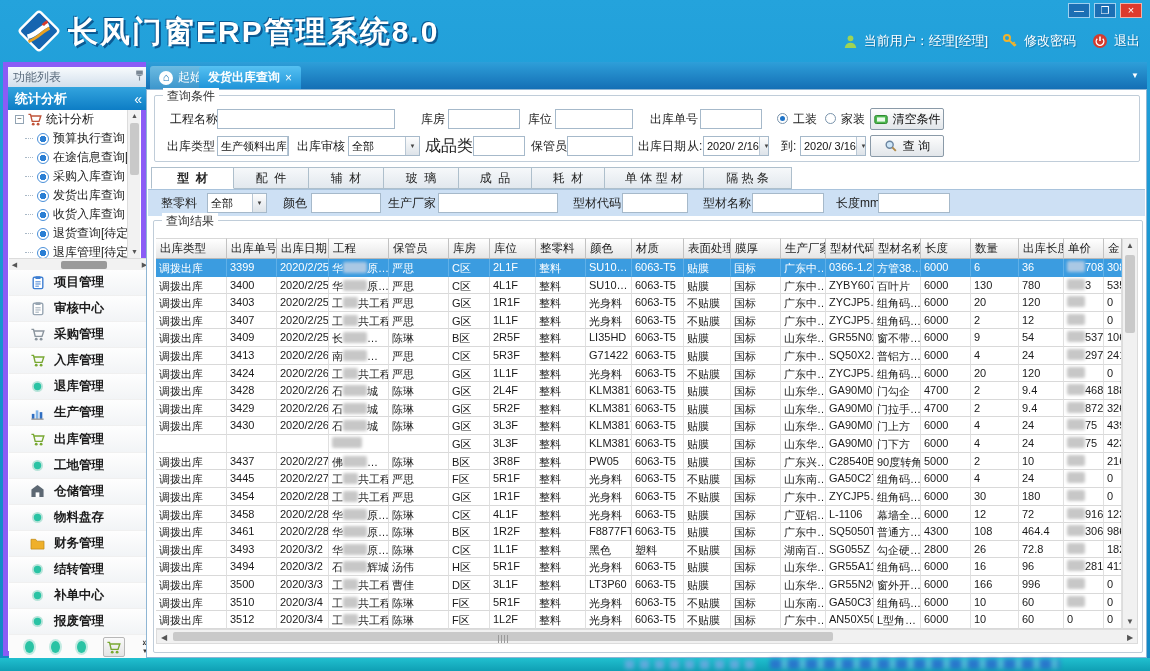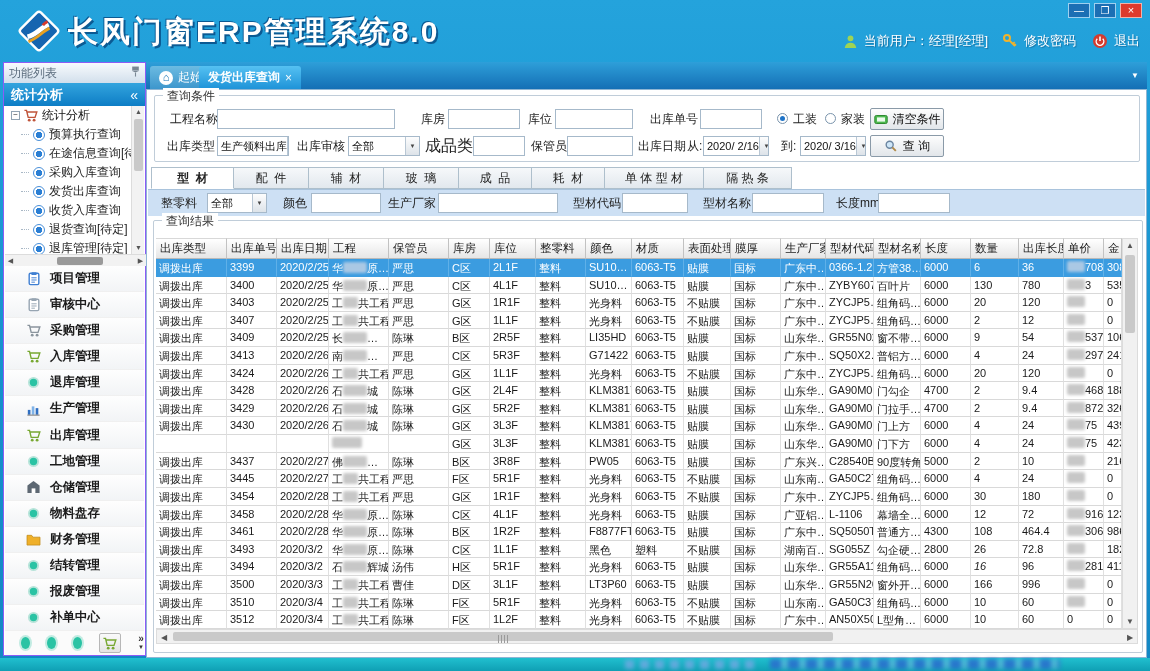--- a/index.html
+++ b/index.html
@@ -19,21 +19,21 @@
   .win-controls { position:absolute; right:8px; top:3px; display:flex; gap:4px; }
   .wbtn { width:22px; height:15px; border:1px solid #9fd0ef; background:#1c6fb4; color:#fff;
     font-size:10px; line-height:13px; text-align:center; cursor:pointer; }
   .wbtn.close { background:#dd3a2c; border-color:#f0b3aa; font-size:11px; }
   .userbar { position:absolute; right:10px; top:32px; display:flex; align-items:center; gap:6px;
     color:#fff; font-size:13px; }
   .userbar .txt { text-shadow:1px 1px 1px rgba(0,40,80,.4); }
   .ic { display:inline-flex; align-items:center; }
   
   .sidebar { position:absolute; left:3px; top:62px; width:143px; height:594px;
-    background:#fff; border:1px solid #8b5cf6; }
+    background:#fff; border:5px solid #8b5cf6; }
   .func-header { position:absolute; left:0; top:0; width:141px; height:20px;
     background:linear-gradient(#f8fbfd,#d2dfec); color:#5a6b7c; font-size:12px;
     display:flex; align-items:center; padding:0 5px; }
   .func-header .pin { margin-left:auto; }
   .section-header { position:absolute; left:0; top:20px; width:141px; height:23px;
     background:linear-gradient(#33a4de,#0d7dc5); color:#fff; font-size:13px; font-weight:bold;
     display:flex; align-items:center; padding:0 7px; }
   .section-header .collapse { margin-left:auto; font-weight:normal; font-size:14px; }
   .tree { position:absolute; left:1px; top:43px; width:126px; height:148px; overflow:hidden; background:#fff; }
   .tree-root { display:flex; align-items:center; height:19px; padding-left:6px; font-size:12px; color:#111; gap:3px; white-space:nowrap; }
@@ -350,29 +350,29 @@
           </svg>
         </span>
         <span>结转管理</span>
       </div>
       <div class="menu-item">
         <span class="mic">
           <svg width="13" height="13" viewBox="0 0 14 14">
             <circle cx="7" cy="7" r="5" fill="#2ac3a4" stroke="#b9e4da" stroke-width="2"></circle>
           </svg>
         </span>
-        <span>报废管理</span>
+        <span>补单中心</span>
       </div>
       <div class="menu-item">
         <span class="mic">
           <svg width="13" height="13" viewBox="0 0 14 14">
             <circle cx="7" cy="7" r="5" fill="#2ac3a4" stroke="#b9e4da" stroke-width="2"></circle>
           </svg>
         </span>
-        <span>补单中心</span>
+        <span>报废管理</span>
       </div>
     </div>
   <div class="quickbar">
     <span class="qdot"></span>
     <span class="qdot"></span>
     <span class="qdot"></span>
     <span class="qbtn" id="quickCart">
         <svg width="16" height="15" viewBox="0 0 17 16">
           <path d="M1.5 2.5h2.2l1.8 7.5h7.3l1.9-5.8H4.6" fill="none" stroke="#78a832" stroke-width="1.5"></path>
           <circle cx="6.6" cy="13" r="1.5" fill="#78a832"></circle>
@@ -900,21 +900,21 @@
             <div class="td" style="width: 46px;">5R1F</div>
             <div class="td" style="width: 50px;">整料</div>
             <div class="td" style="width: 46px;">光身料</div>
             <div class="td" style="width: 52px;">6063-T5</div>
             <div class="td" style="width: 47px;">贴膜</div>
             <div class="td" style="width: 50px;">国标</div>
             <div class="td" style="width: 45px;">山东华…</div>
             <div class="td" style="width: 48px;">GR55A11</div>
             <div class="td" style="width: 47px;">组角码…</div>
             <div class="td" style="width: 50px;">6000</div>
-            <div class="td" style="width: 48px; font-style: italic;">16</div>
+            <div class="td" style="width: 48px;">16</div>
             <div class="td" style="width: 45px;">96</div>
             <div class="td" style="width: 40px;"><span class="blur" style="width: 18px;"></span><span>2812</span></div>
             <div class="td" style="width: 18px;">411</div>
           </div>
           <div class="tr">
             <div class="td" style="width: 71px;">调拨出库</div>
             <div class="td" style="width: 50px;">3500</div>
             <div class="td" style="width: 52px;">2020/3/3</div>
             <div class="td" style="width: 60px;"><span>工</span><span class="blur" style="width: 15px;"></span><span>共工程</span></div>
             <div class="td" style="width: 60px;">曹佳</div>

